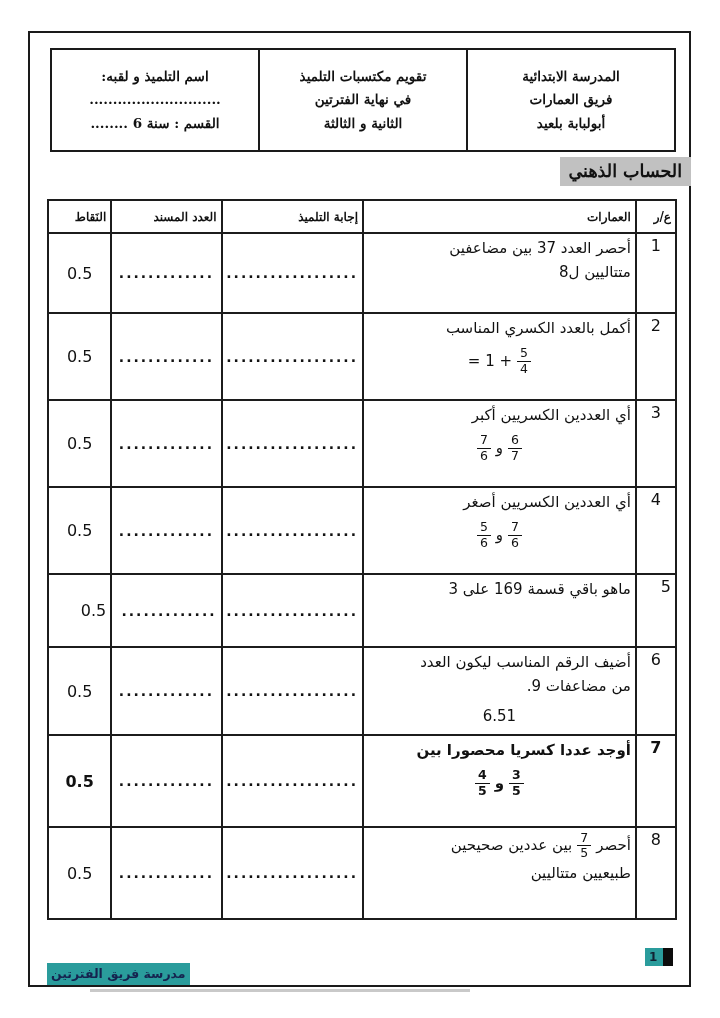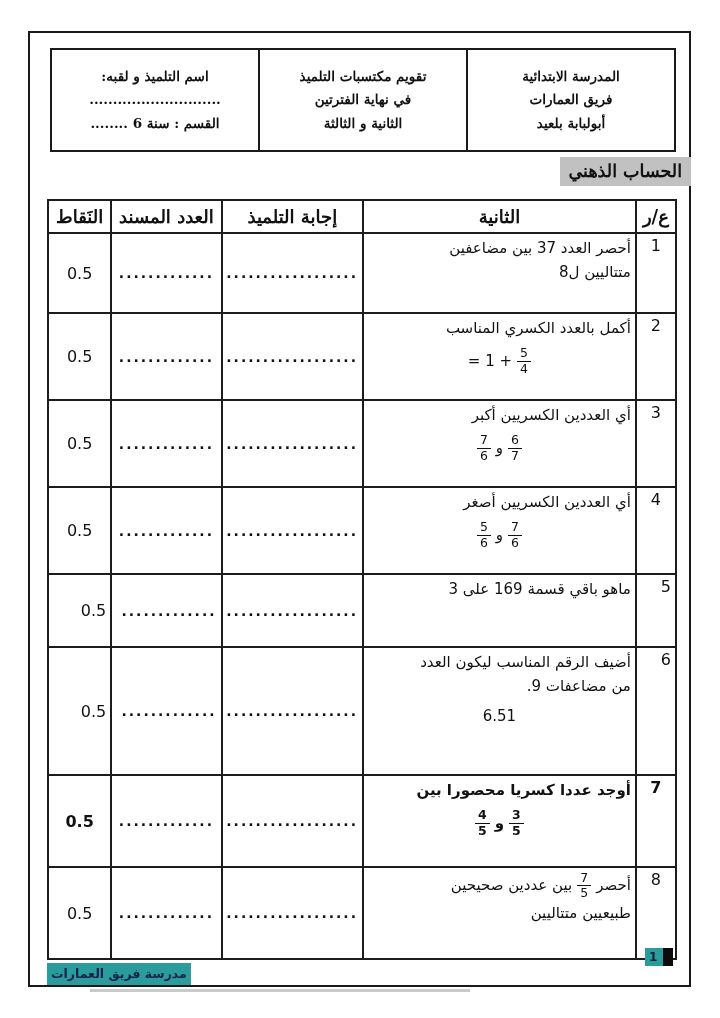--- a/index.html
+++ b/index.html
@@ -38,34 +38,34 @@
   
   .main-table{
     position:absolute;left:47px;top:199px;width:630px;
     border-collapse:collapse;table-layout:fixed;direction:rtl;
   }
   .main-table th,.main-table td{
     border:2px solid #1c1c1c;box-sizing:border-box;padding:2px 4px;
   }
   .main-table th{
     height:33px;font-family:"DejaVu Serif","Liberation Serif",serif;
-    font-weight:600;font-size:18px;text-align:center;vertical-align:middle;
+    font-weight:600;font-size:12px;text-align:right;vertical-align:middle;
   }
   .col-num{width:40px;}
   .col-ins{width:272px;}
   .col-ans{width:141px;}
   .col-asg{width:110px;}
   .col-pts{width:63px;}
 
   .main-table tbody tr:nth-child(1) td{height:80px;}
   .main-table tbody tr:nth-child(2) td{height:87px;margin-top:8px;}
   .main-table tbody tr:nth-child(3) td{height:87px;}
   .main-table tbody tr:nth-child(4) td{height:87px;margin-top:32px;}
   .main-table tbody tr:nth-child(5) td{height:73px;padding-left:32px;}
-  .main-table tbody tr:nth-child(6) td{height:128px;text-align:right;}
+  .main-table tbody tr:nth-child(6) td{height:88px;}
   .main-table tbody tr:nth-child(7) td{height:92px;font-weight:bold;}
   .main-table tbody tr:nth-child(8) td{height:92px;}
 
   .cell-num{vertical-align:top;text-align:center;font-size:16px;padding-top:5px;}
   .cell-ins{vertical-align:top;font-size:15px;padding:5px 7px 4px 6px;}
   .cell-dots{vertical-align:middle;text-align:center;font-weight:bold;font-size:14px;letter-spacing:2px;white-space:nowrap;overflow:hidden;}
   .cell-pts{vertical-align:middle;text-align:center;font-size:16px;}
 
   .line{display:flex;direction:rtl;align-items:center;gap:5px;line-height:1.55;margin:1px 0;}
   .line.right{justify-content:flex-start;}
@@ -124,21 +124,21 @@
   <colgroup>
     <col class="col-num">
       <col class="col-ins">
       <col class="col-ans">
       <col class="col-asg">
       <col class="col-pts">
   </colgroup>
   <thead>
     <tr>
       <th>ع/ر</th>
-      <th>الثانية</th>
+      <th>العمارات</th>
       <th>إجابة التلميذ</th>
       <th>العدد المسند</th>
       <th>النَقاط</th>
     </tr>
   </thead>
   <tbody>
       <tr>
         <td class="cell-num">1</td>
         <td class="cell-ins">
           <div class="line right">
@@ -279,17 +279,17 @@
             <span>طبيعيين متتاليين</span>
           </div>
         </td>
         <td class="cell-dots">...................</td>
         <td class="cell-dots">.............</td>
         <td class="cell-pts">0.5</td>
       </tr>
     </tbody>
 </table>
 
-<div class="footer-badge">مدرسة فريق العمارات</div>
+<div class="footer-badge">مدرسة فريق الفترتين</div>
 <div class="page-number">
   <span>1</span>
   <span class="cursor-block"></span>
 </div>
 
 </body></html>

